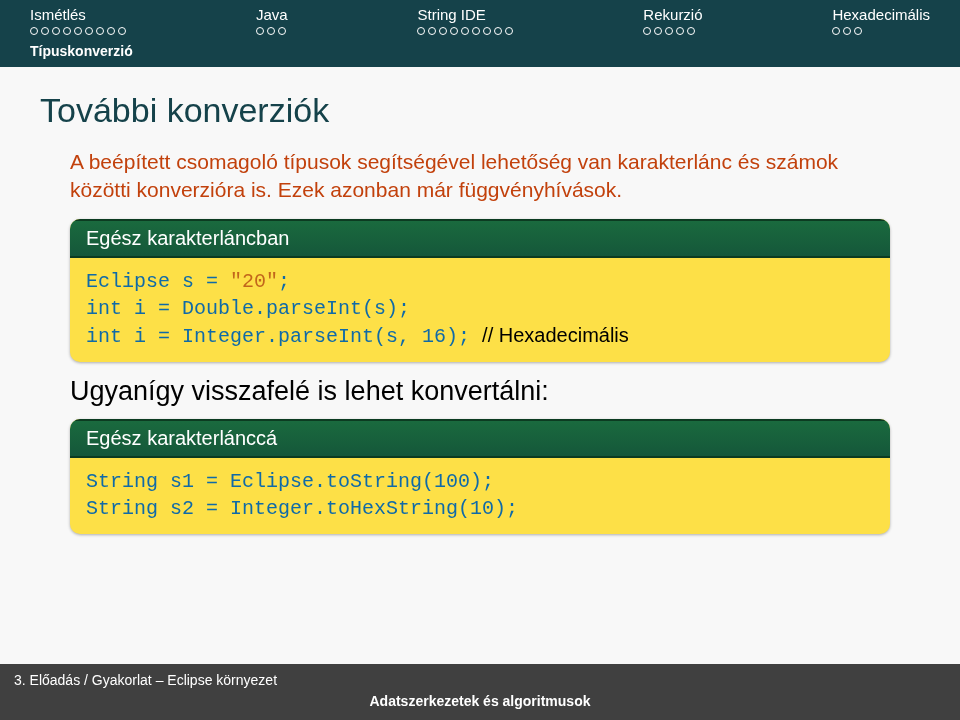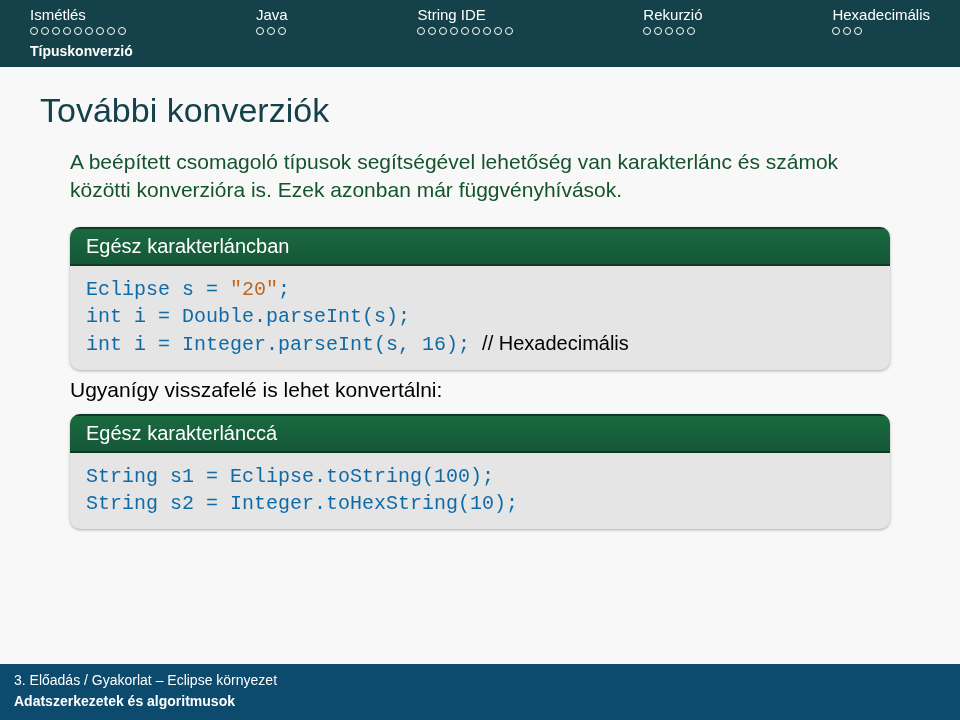--- a/index.html
+++ b/index.html
@@ -48,31 +48,31 @@
   .content {
     padding: 24px 60px 0 40px;
   }
   .title {
     color: #15424a;
     font-size: 34px;
     font-weight: 400;
     margin-bottom: 18px;
   }
   .para {
-    color: #14532d;
+    color: #c2410c;
     font-size: 21px;
     line-height: 1.35;
-    margin: 0 0 22px 30px;
+    margin: 0 0 14px 30px;
   }
   .block {
-    margin: 0 10px 8px 30px;
+    margin: 0 10px 14px 30px;
     border-radius: 10px;
     overflow: hidden;
     box-shadow: 0 1px 3px rgba(0,0,0,0.3);
-    background: #e5e5e5;
+    background: #fde047;
   }
   .block-hd {
     background: linear-gradient(#1a6a3e, #15573a);
     border-top: 2px solid #0c3b21;
     border-bottom: 2px solid #0c3b21;
     color: #fff;
     font-size: 20px;
     padding: 6px 16px;
   }
   .block-body {
@@ -81,34 +81,34 @@
     font-size: 20px;
     line-height: 1.35;
     color: #000;
     white-space: pre;
   }
   .code { color: #0f6aa8; }
   .str { color: #c2661b; }
   .comment { color: #000; font-family: "Segoe UI","Helvetica Neue",Arial,sans-serif; }
   .midpara {
     color: #000;
-    font-size: 21px;
+    font-size: 27px;
     margin: 6px 0 12px 30px;
   }
   .footer {
     position: absolute;
     bottom: 0; left: 0; right: 0;
-    background: #0c4a6e;
+    background: #404040;
     color: #fff;
     font-size: 14px;
     padding: 6px 14px 8px 14px;
     line-height: 1.5;
   }
   .footer .f1 { }
-  .footer .f2 { font-weight: bold; }
+  .footer .f2 { font-weight: bold; text-align: center; }
 </style>
 </head>
 <body>
 
 <div class="nav">
   <div class="nav-row" id="nav-row">
       <div class="nav-item">
         <div class="nav-label">Ismétlés</div>
         <div class="dots">
           <span class="dot"></span>

